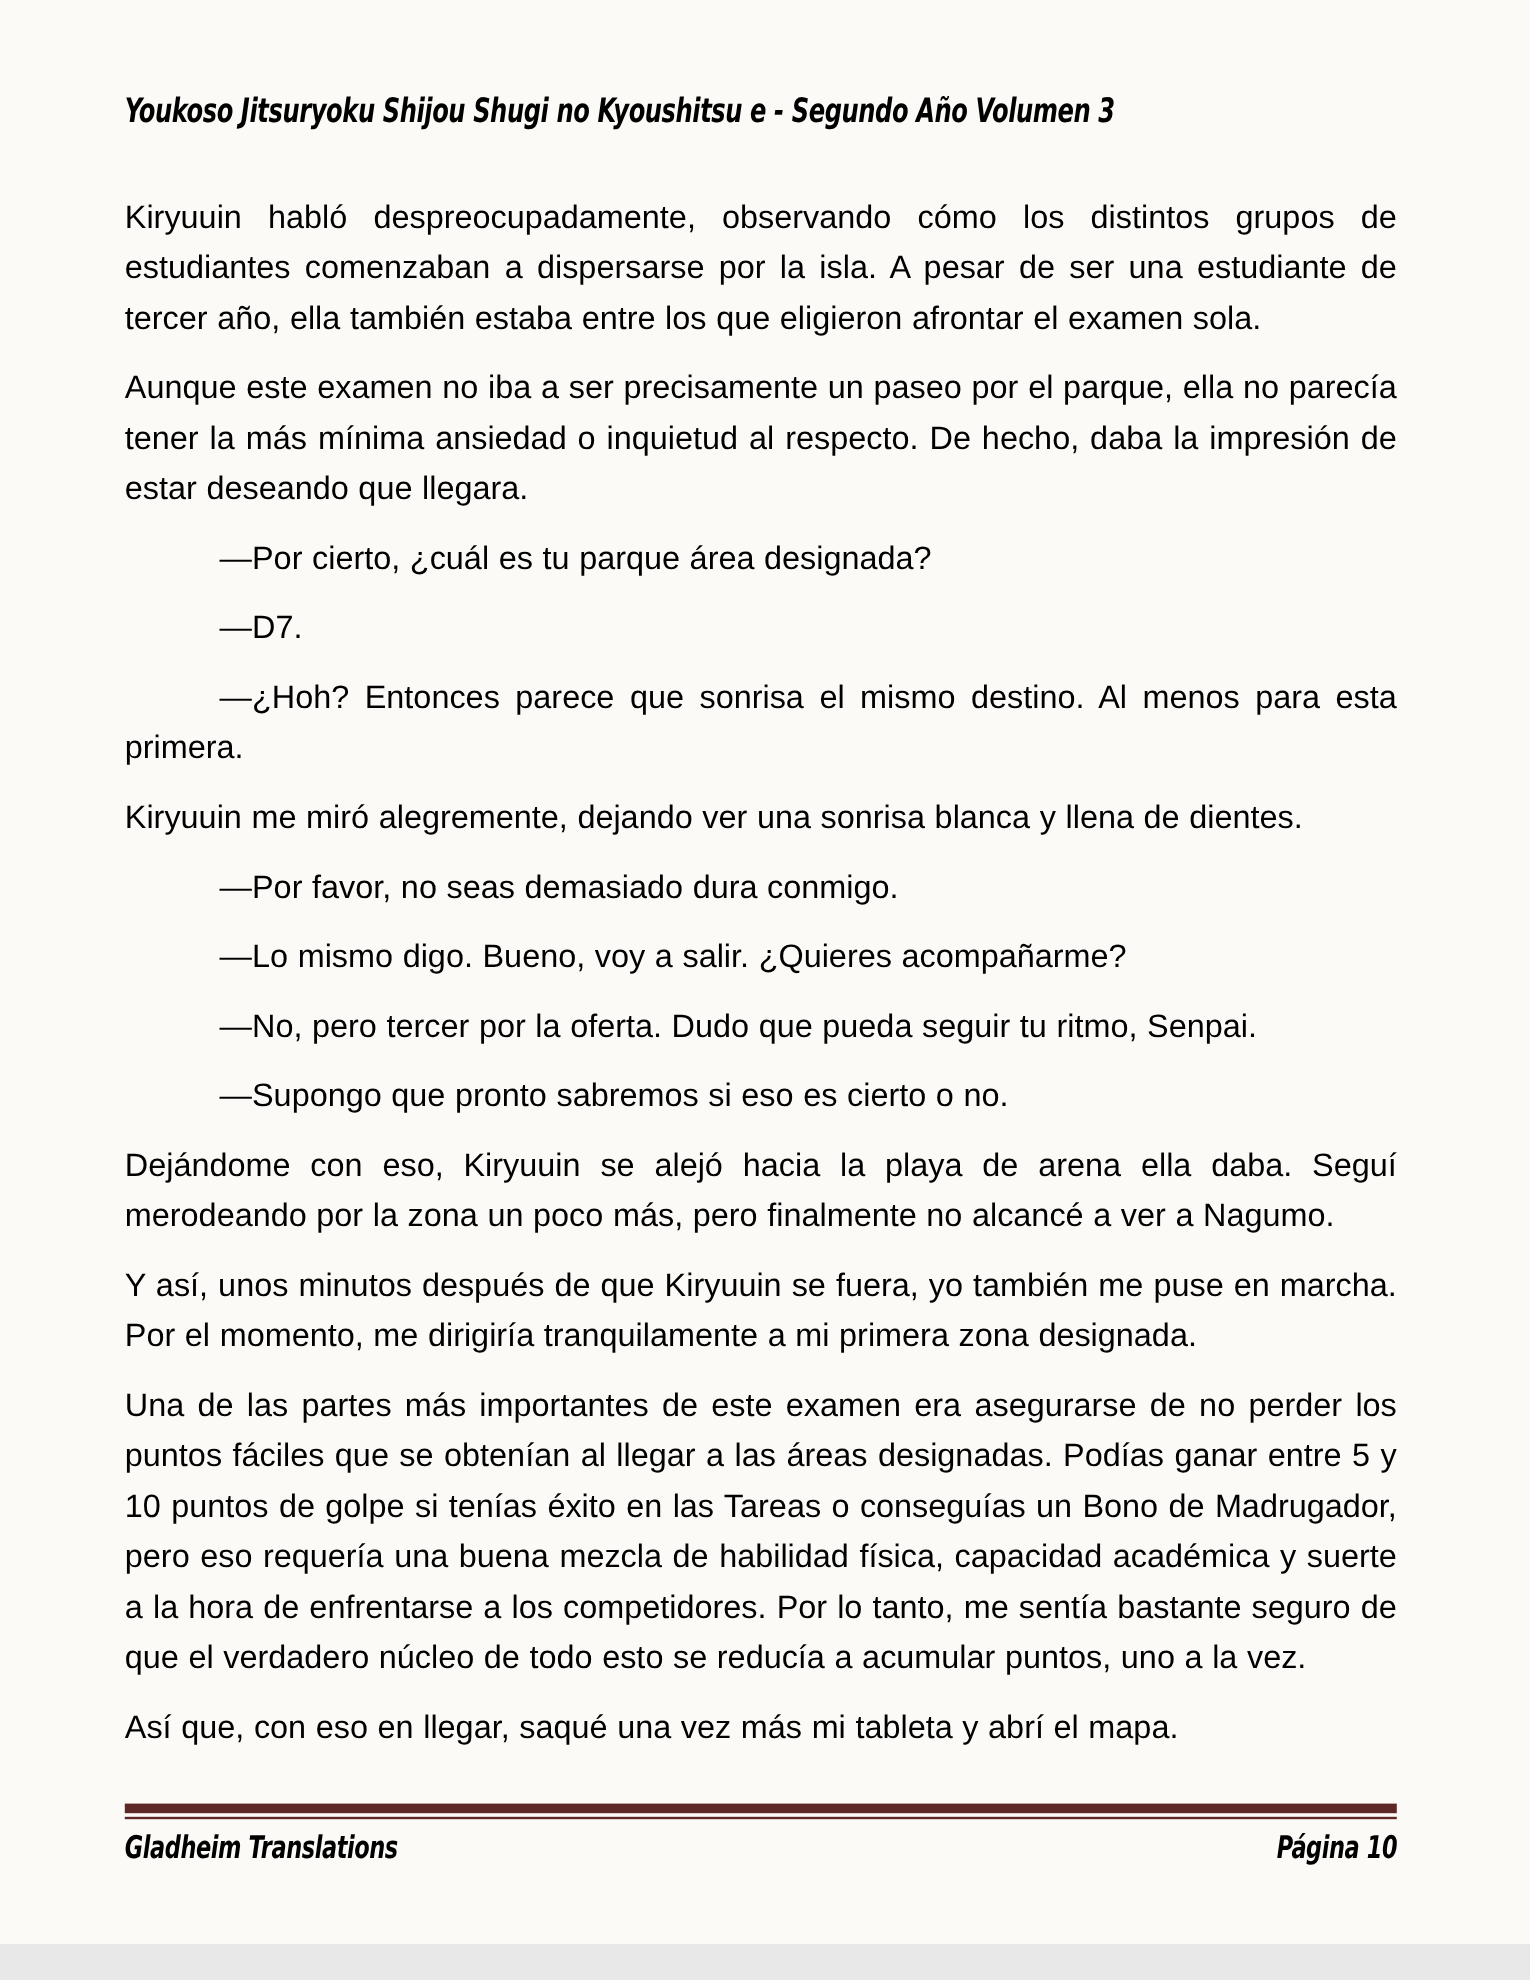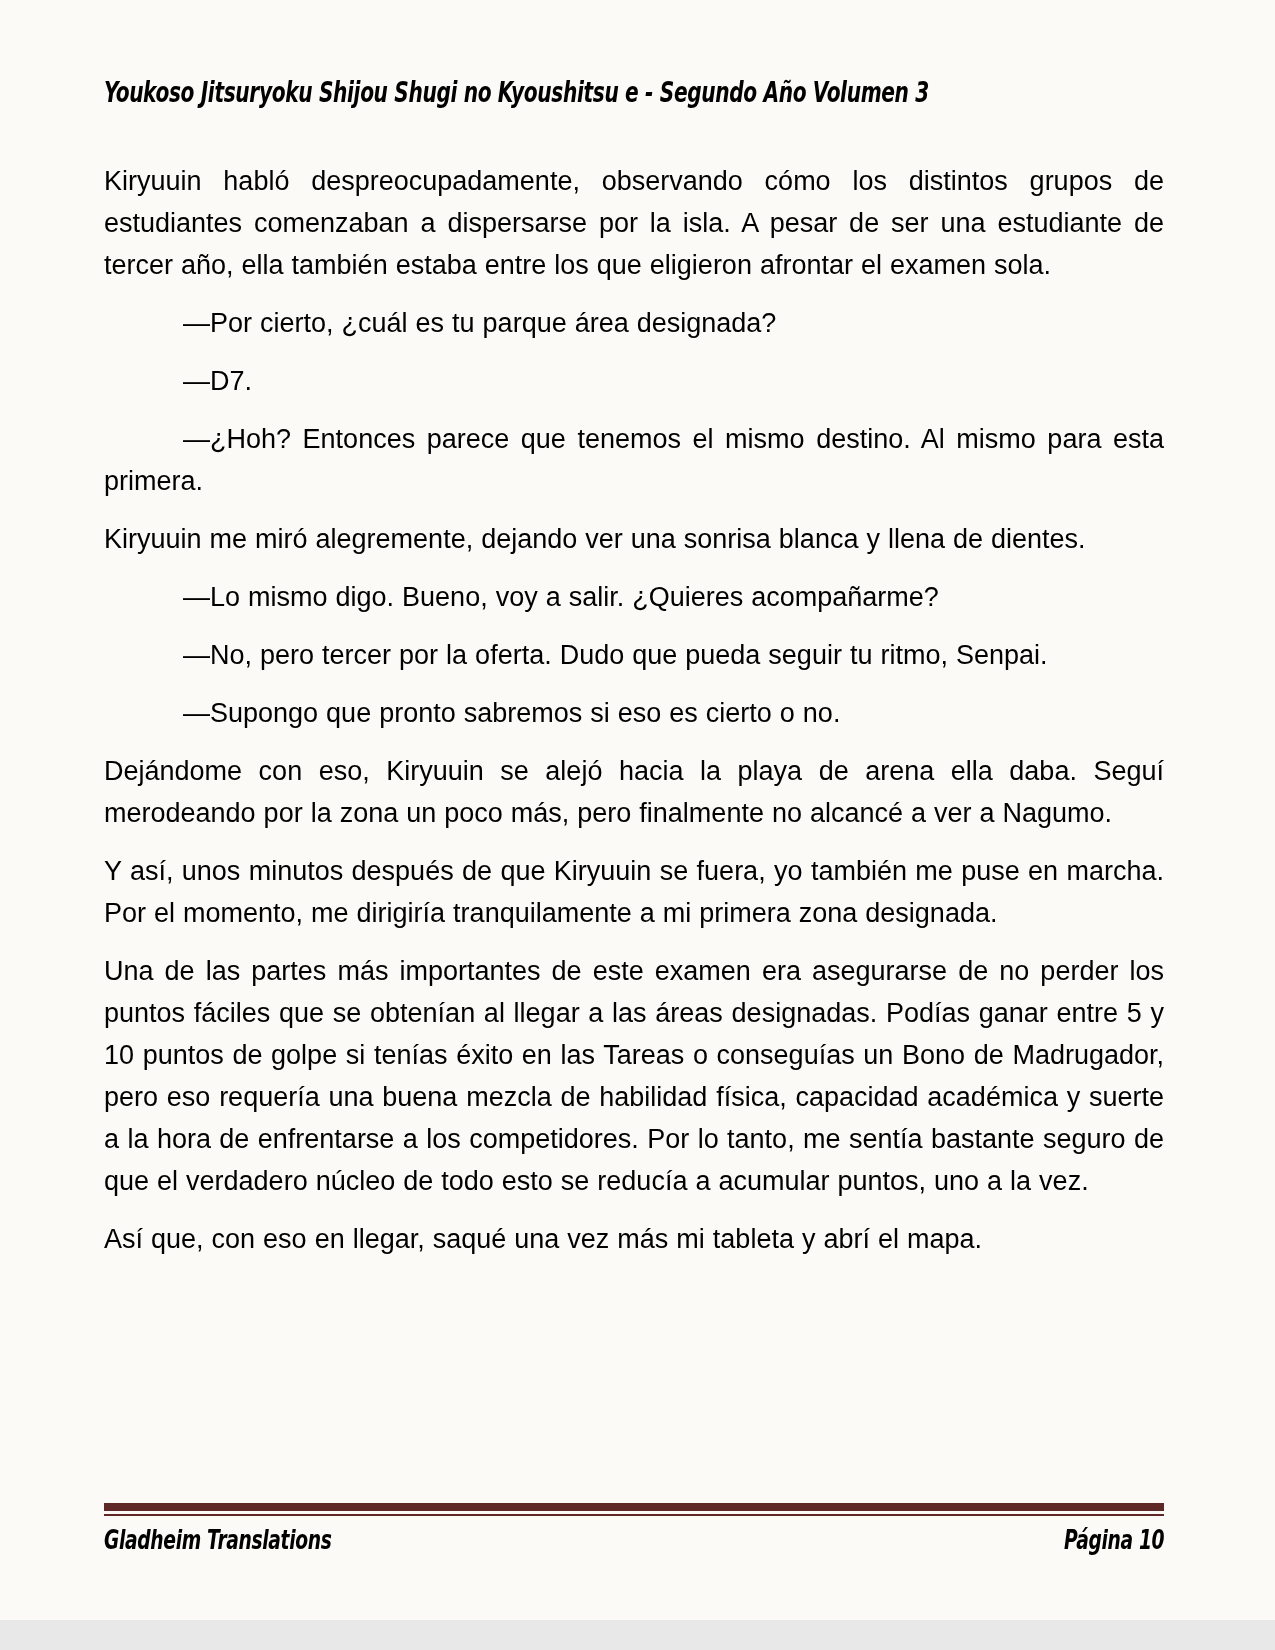--- a/index.html
+++ b/index.html
@@ -73,24 +73,26 @@
 <body>
 
 <div class="page">
 
   <div class="header">
     <span class="display-font">Youkoso Jitsuryoku Shijou Shugi no Kyoushitsu e - Segundo Año Volumen 3</span>
   </div>
 
   <div class="content">
     <p class="para">Kiryuuin habló despreocupadamente, observando cómo los distintos grupos de estudiantes comenzaban a dispersarse por la isla. A pesar de ser una estudiante de tercer año, ella también estaba entre los que eligieron afrontar el examen sola.</p>
+    <p class="para">Aunque este examen no iba a ser precisamente un paseo por el parque, ella no parecía tener la más mínima ansiedad o inquietud al respecto. De hecho, daba la impresión de estar deseando que llegara.</p>
     <p class="para dialogue">—Por cierto, ¿cuál es tu parque área designada?</p>
     <p class="para dialogue">—D7.</p>
-    <p class="para dialogue">—¿Hoh? Entonces parece que tenemos el mismo destino. Al mismo para esta primera.</p>
+    <p class="para dialogue">—¿Hoh? Entonces parece que sonrisa el mismo destino. Al menos para esta primera.</p>
     <p class="para">Kiryuuin me miró alegremente, dejando ver una sonrisa blanca y llena de dientes.</p>
+    <p class="para dialogue">—Por favor, no seas demasiado dura conmigo.</p>
     <p class="para dialogue">—Lo mismo digo. Bueno, voy a salir. ¿Quieres acompañarme?</p>
     <p class="para dialogue">—No, pero tercer por la oferta. Dudo que pueda seguir tu ritmo, Senpai.</p>
     <p class="para dialogue">—Supongo que pronto sabremos si eso es cierto o no.</p>
     <p class="para">Dejándome con eso, Kiryuuin se alejó hacia la playa de arena ella daba. Seguí merodeando por la zona un poco más, pero finalmente no alcancé a ver a Nagumo.</p>
     <p class="para">Y así, unos minutos después de que Kiryuuin se fuera, yo también me puse en marcha. Por el momento, me dirigiría tranquilamente a mi primera zona designada.</p>
     <p class="para">Una de las partes más importantes de este examen era asegurarse de no perder los puntos fáciles que se obtenían al llegar a las áreas designadas. Podías ganar entre 5 y 10 puntos de golpe si tenías éxito en las Tareas o conseguías un Bono de Madrugador, pero eso requería una buena mezcla de habilidad física, capacidad académica y suerte a la hora de enfrentarse a los competidores. Por lo tanto, me sentía bastante seguro de que el verdadero núcleo de todo esto se reducía a acumular puntos, uno a la vez.</p>
     <p class="para">Así que, con eso en llegar, saqué una vez más mi tableta y abrí el mapa.</p>
   </div>
 
   <div class="footer">

